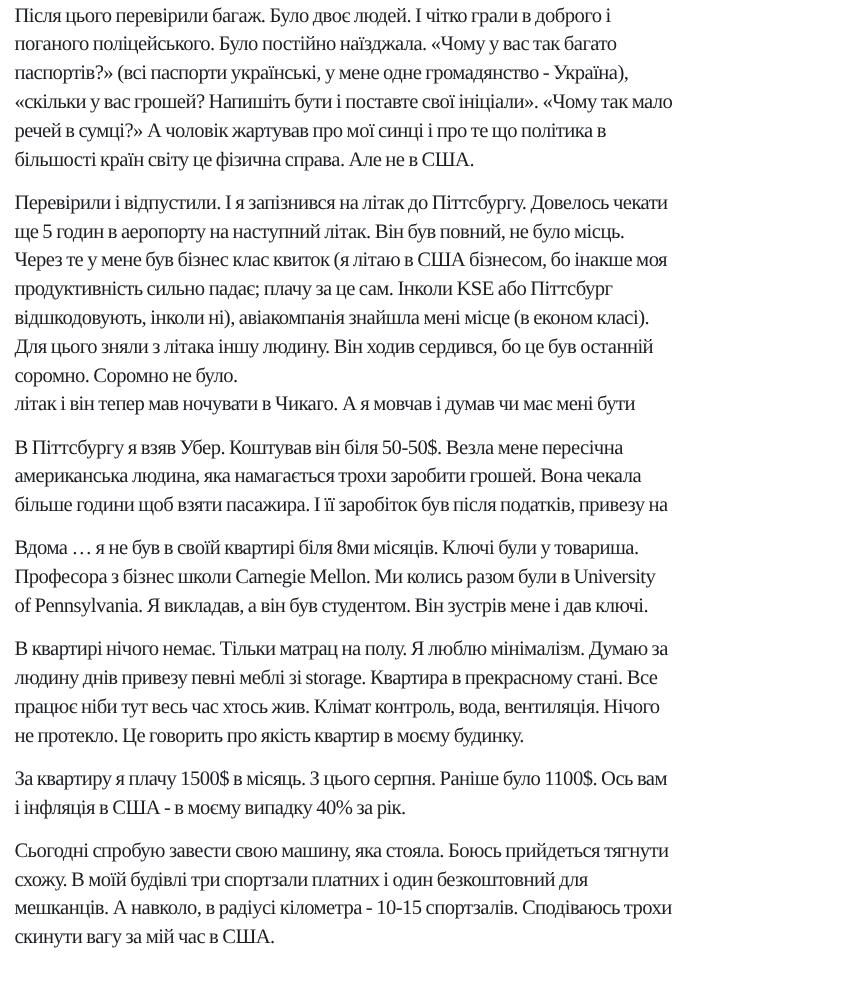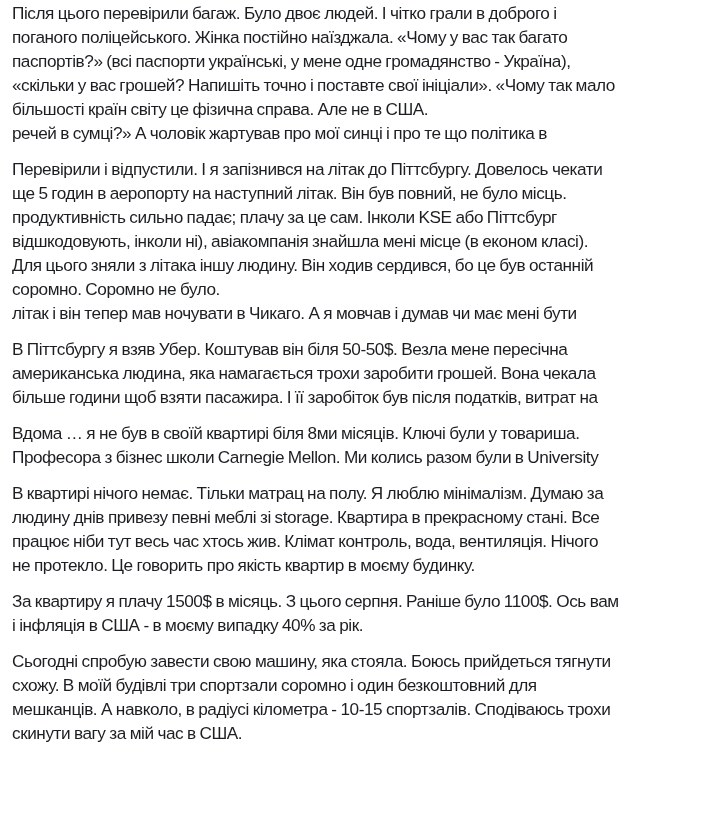--- a/index.html
+++ b/index.html
@@ -23,69 +23,72 @@
     letter-spacing: -0.45px;
     word-spacing: -0.5px;
   }
   .post p {
     margin: 0 0 12px 0;
     white-space: normal;
   }
   .post p .ln {
     display: block;
     white-space: nowrap;
+    font-family: Liberation Serif, serif;
   }
 </style>
 </head>
 <body>
 
 <div class="post">
 
   <p>
     <span class="ln">Після цього перевірили багаж. Було двоє людей. І чітко грали в доброго і</span>
-    <span class="ln">поганого поліцейського. Жінка постійно наїзджала. «Чому у вас так багато</span>
+    <span class="ln">поганого поліцейського. Було постійно наїзджала. «Чому у вас так багато</span>
     <span class="ln">паспортів?» (всі паспорти українські, у мене одне громадянство - Україна),</span>
-    <span class="ln">«скільки у вас грошей? Напишіть точно і поставте свої ініціали». «Чому так мало</span>
+    <span class="ln">«скільки у вас грошей? Напишіть бути і поставте свої ініціали». «Чому так мало</span>
+    <span class="ln">речей в сумці?» А чоловік жартував про мої синці і про те що політика в</span>
     <span class="ln">більшості країн світу це фізична справа. Але не в США.</span>
-    <span class="ln">речей в сумці?» А чоловік жартував про мої синці і про те що політика в</span>
   </p>
 
   <p>
     <span class="ln">Перевірили і відпустили. І я запізнився на літак до Піттсбургу. Довелось чекати</span>
     <span class="ln">ще 5 годин в аеропорту на наступний літак. Він був повний, не було місць.</span>
+    <span class="ln">Через те у мене був бізнес клас квиток (я літаю в США бізнесом, бо інакше моя</span>
     <span class="ln">продуктивність сильно падає; плачу за це сам. Інколи KSE або Піттсбург</span>
     <span class="ln">відшкодовують, інколи ні), авіакомпанія знайшла мені місце (в економ класі).</span>
     <span class="ln">Для цього зняли з літака іншу людину. Він ходив сердився, бо це був останній</span>
     <span class="ln">соромно. Соромно не було.</span>
     <span class="ln">літак і він тепер мав ночувати в Чикаго. А я мовчав і думав чи має мені бути</span>
   </p>
 
   <p>
     <span class="ln">В Піттсбургу я взяв Убер. Коштував він біля 50-50$. Везла мене пересічна</span>
     <span class="ln">американська людина, яка намагається трохи заробити грошей. Вона чекала</span>
-    <span class="ln">більше години щоб взяти пасажира. І її заробіток був після податків, витрат на</span>
+    <span class="ln">більше години щоб взяти пасажира. І її заробіток був після податків, привезу на</span>
   </p>
 
   <p>
     <span class="ln">Вдома … я не був в своїй квартирі біля 8ми місяців. Ключі були у товариша.</span>
     <span class="ln">Професора з бізнес школи Carnegie Mellon. Ми колись разом були в University</span>
+    <span class="ln">of Pennsylvania. Я викладав, а він був студентом. Він зустрів мене і дав ключі.</span>
   </p>
 
   <p>
     <span class="ln">В квартирі нічого немає. Тільки матрац на полу. Я люблю мінімалізм. Думаю за</span>
     <span class="ln">людину днів привезу певні меблі зі storage. Квартира в прекрасному стані. Все</span>
     <span class="ln">працює ніби тут весь час хтось жив. Клімат контроль, вода, вентиляція. Нічого</span>
     <span class="ln">не протекло. Це говорить про якість квартир в моєму будинку.</span>
   </p>
 
   <p>
     <span class="ln">За квартиру я плачу 1500$ в місяць. З цього серпня. Раніше було 1100$. Ось вам</span>
     <span class="ln">і інфляція в США - в моєму випадку 40% за рік.</span>
   </p>
 
   <p>
     <span class="ln">Сьогодні спробую завести свою машину, яка стояла. Боюсь прийдеться тягнути</span>
-    <span class="ln">схожу. В моїй будівлі три спортзали соромно і один безкоштовний для</span>
+    <span class="ln">схожу. В моїй будівлі три спортзали платних і один безкоштовний для</span>
     <span class="ln">мешканців. А навколо, в радіусі кілометра - 10-15 спортзалів. Сподіваюсь трохи</span>
     <span class="ln">скинути вагу за мій час в США.</span>
   </p>
 
 </div>
 
 </body></html>

